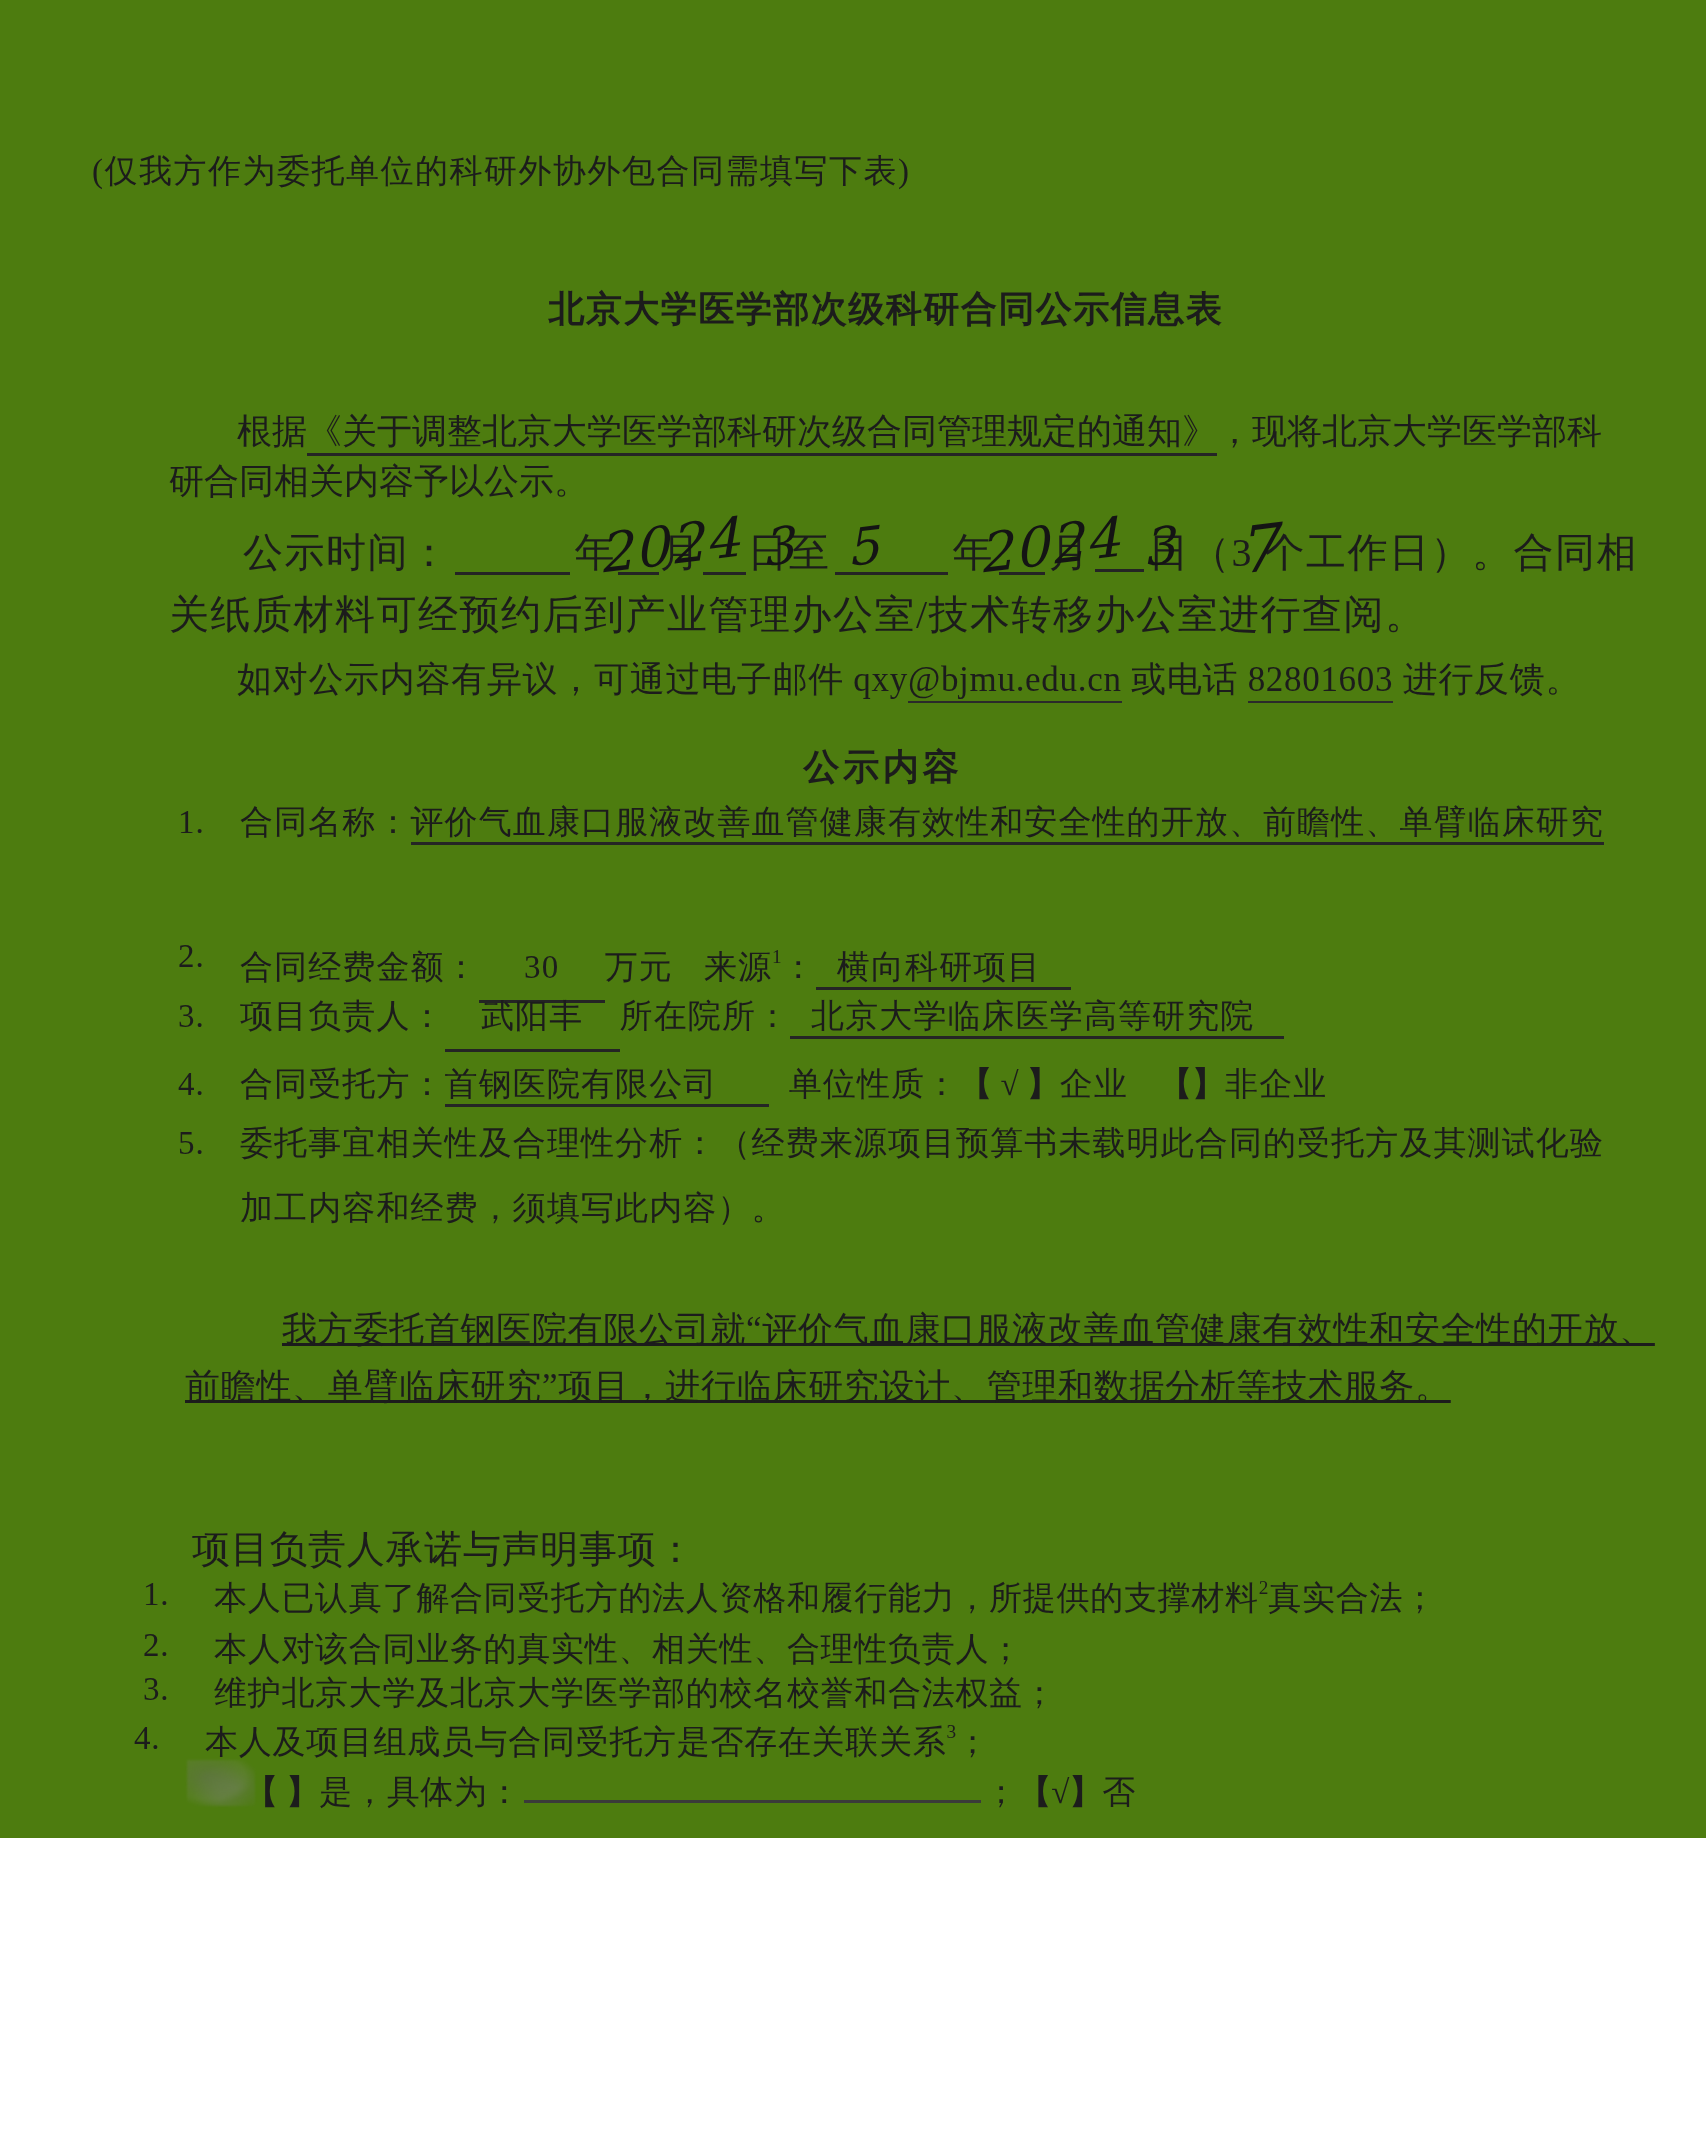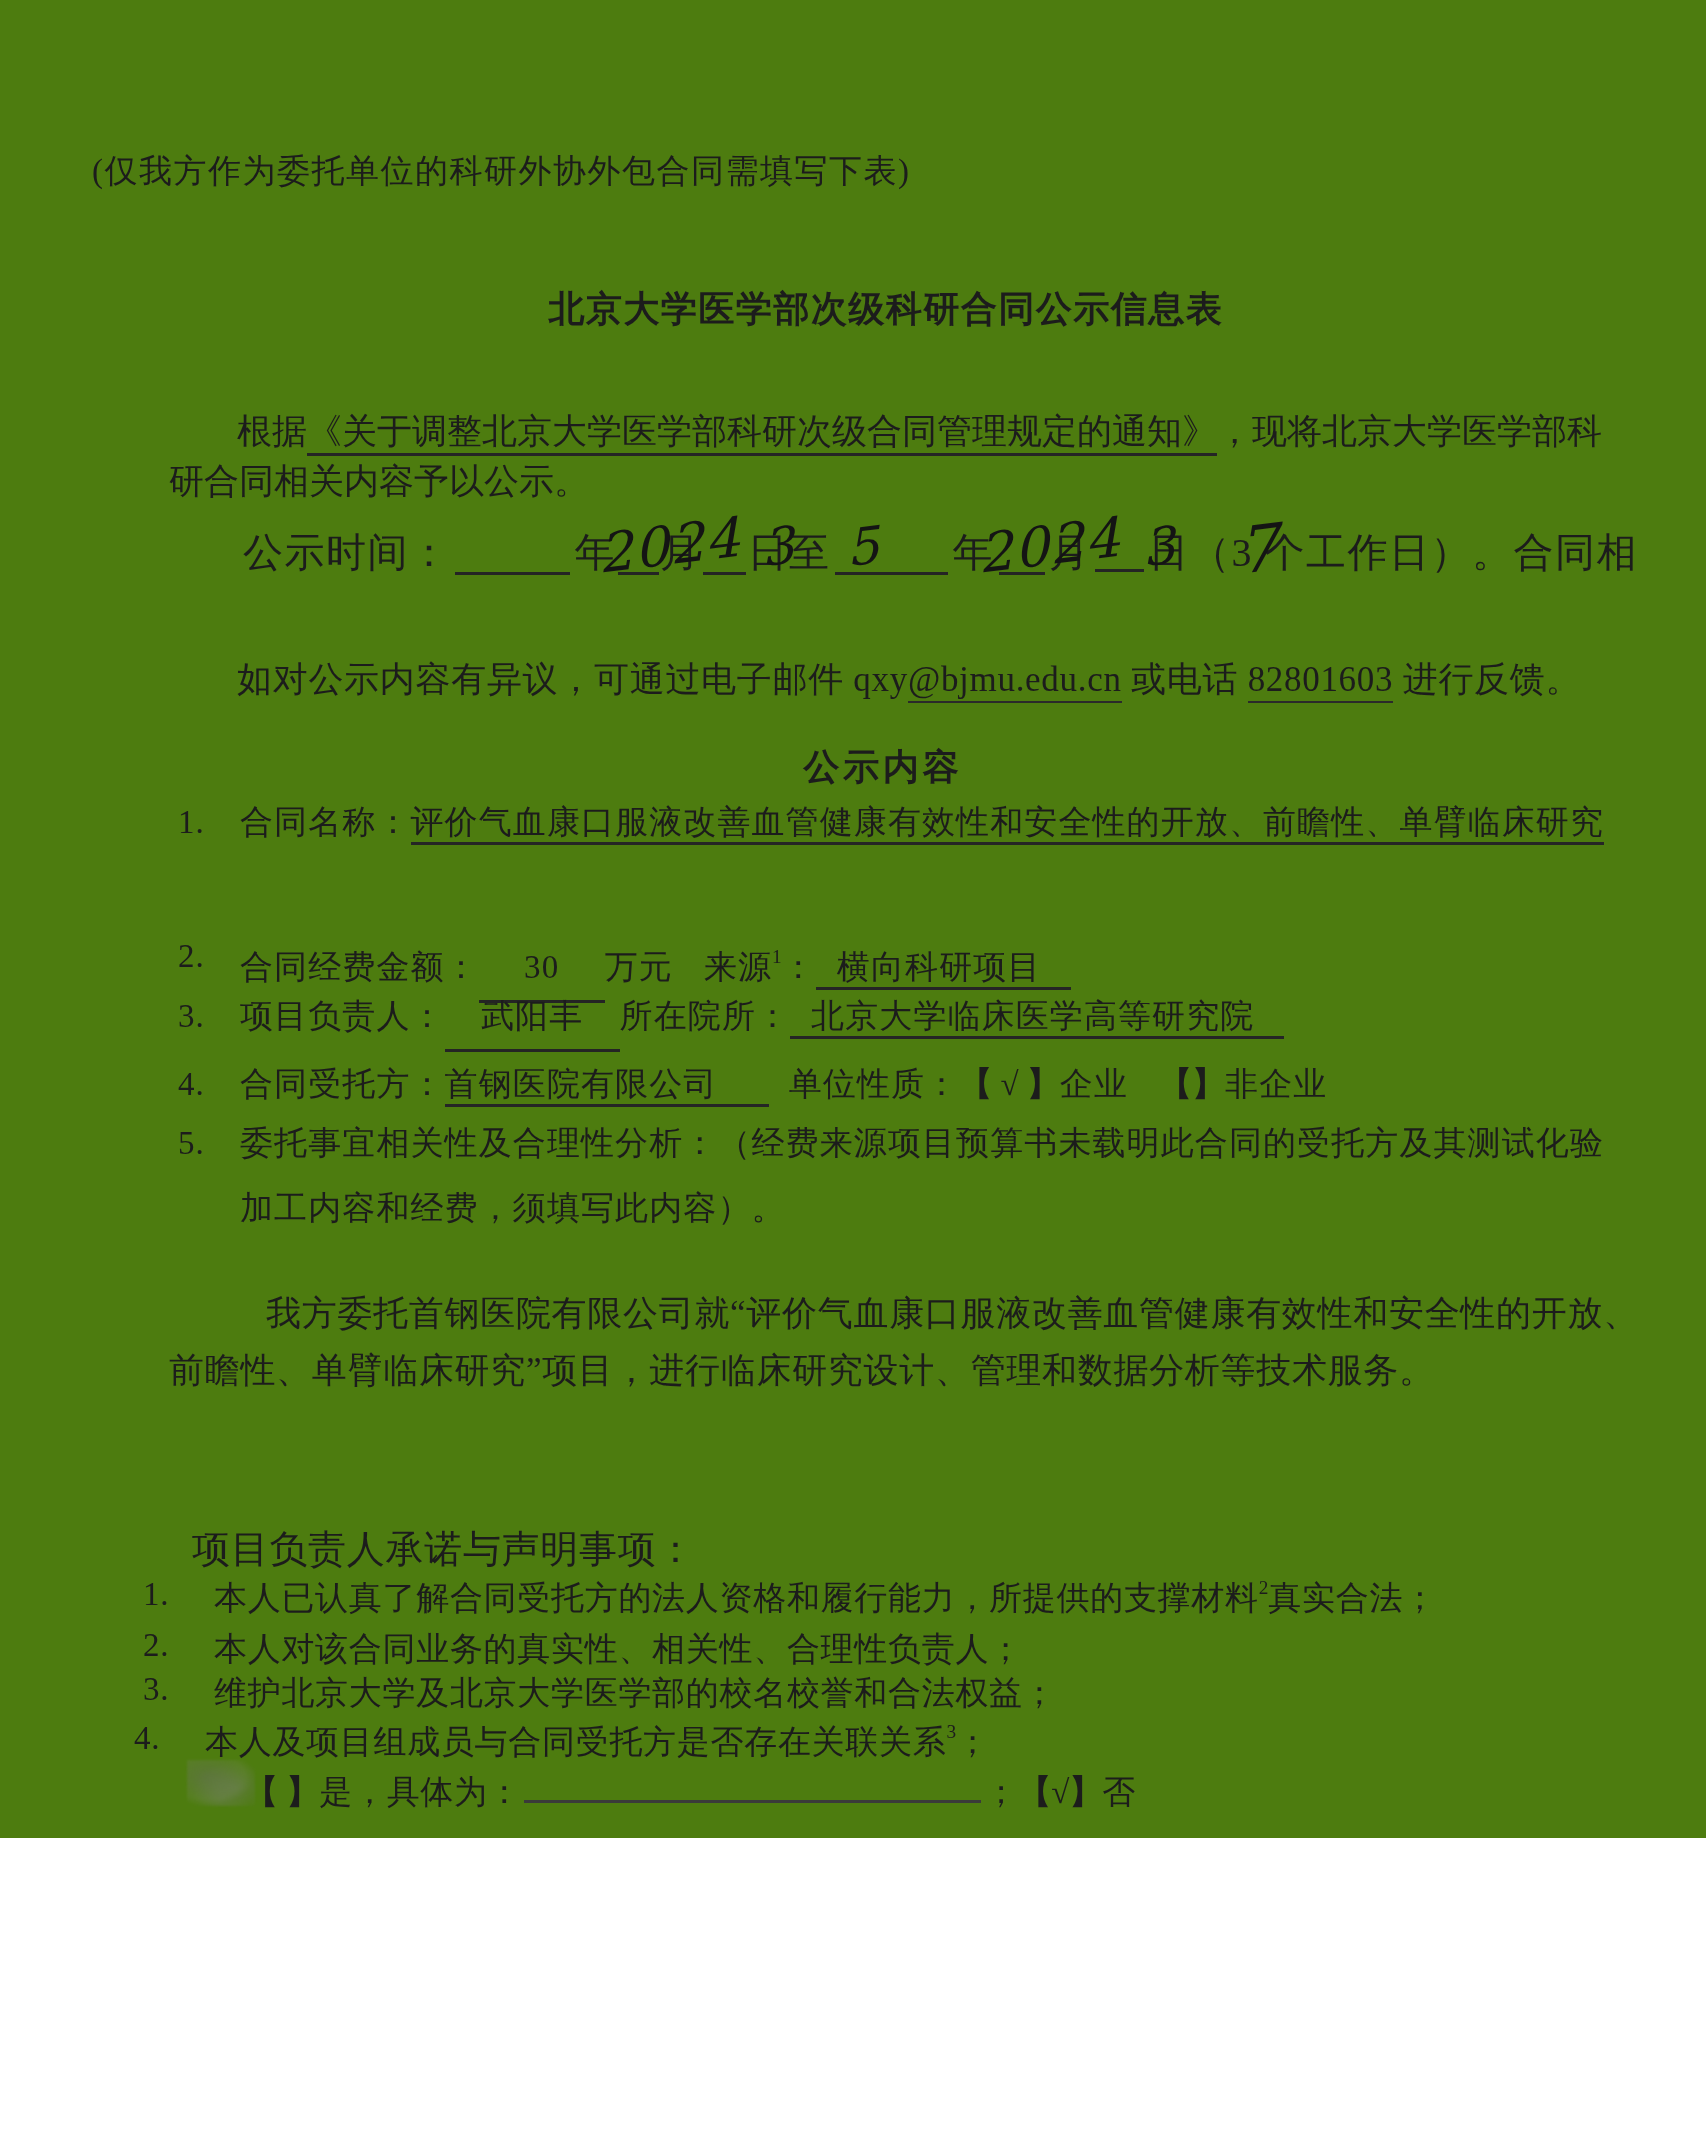--- a/index.html
+++ b/index.html
@@ -45,21 +45,21 @@
   .li .body{display:block;padding-left:62px;}
   .li1{top:790px;} .li2{top:924px;} .li3{top:984px;} .li4{top:1052px;} .li5{top:1111px;}
   .fill{display:inline-block;text-align:center;border-bottom:3px solid #242424;}
   .f-amount{width:126px;} .f-name{width:175px;}
   .pad-r{padding-right:52px;} .pad-lr{padding-left:21px;padding-right:30px;}
   .gap{display:inline-block;width:31px;}
   .gap-sm{display:inline-block;width:19.3px;}
   sup{font-size:19.3px;vertical-align:15px;letter-spacing:0;}
   
   .analysis{left:169px;top:1285px;width:1483px;font-size:35px;line-height:57px;
-            text-indent:97px;letter-spacing:0.7px;margin:0;}
+            text-indent:97px;letter-spacing:0.7px;margin:16px;text-decoration:underline;}
   
   .commit-heading{left:192px;top:1524px;font-size:38px;font-weight:normal;letter-spacing:0.7px;margin:0;}
   .cli{left:143px;width:1487px;font-size:33px;letter-spacing:0.7px;}
   .cli .num{position:absolute;left:0;top:0;}
   .cli .cbody{display:block;padding-left:71px;}
   .cli1{top:1576px;} .cli2{top:1627px;} .cli3{top:1671px;} .cli4{top:1720px;left:134px;}
   
   .relation{left:245px;top:1769px;font-size:33px;letter-spacing:0.7px;white-space:nowrap;}
   .cb{font-weight:bold;letter-spacing:0;}
   .fill-line{display:inline-block;width:457px;height:31px;border-bottom:3.7px solid #3a3a3a;
@@ -83,20 +83,21 @@
   <div class="abs top-note">(仅我方作为委托单位的科研外协外包合同需填写下表)</div>
 
   <h1 class="abs title">北京大学医学部次级科研合同公示信息表</h1>
 
   <p class="abs intro"><span>根据</span><span class="u">《关于调整北京大学医学部科研次级合同管理规定的通知》</span><span>，现将北京大学医学部科研合同相关内容予以公示。</span></p>
 
   <div class="abs time-line1">
     <span>公示时间：</span><span class="blank b-y1"><span class="hw hw-year">2024</span></span><span>年</span><span class="blank b-m1"><span class="hw">3</span></span><span>月</span><span class="blank b-d1"><span class="hw">5</span></span><span>日至</span><span class="blank b-y2"><span class="hw hw-year">2024</span></span><span>年</span><span class="blank b-m2"><span class="hw">3</span></span><span>月</span><span class="blank b-d2"><span class="hw hw-d2">7</span></span><span>日</span><span>（3 个工作日）。合同相</span>
   </div>
 
+  <div class="abs time-line2">关纸质材料可经预约后到产业管理办公室/技术转移办公室进行查阅。</div>
 
   <div class="abs feedback"><span>如对公示内容有异议，可通过电子邮件 </span><span>qxy</span><span class="u-thin">@bjmu.edu.cn</span><span> 或电话 </span><span class="u-thin">82801603</span><span> 进行反馈。</span></div>
 
   <h2 class="abs section-heading">公示内容</h2>
 
   <div class="abs li li1">
     <span class="num">1.</span>
     <span class="body"><span>合同名称：</span><span class="u">评价气血康口服液改善血管健康有效性和安全性的开放、前瞻性、单臂临床研究</span></span>
   </div>
 

